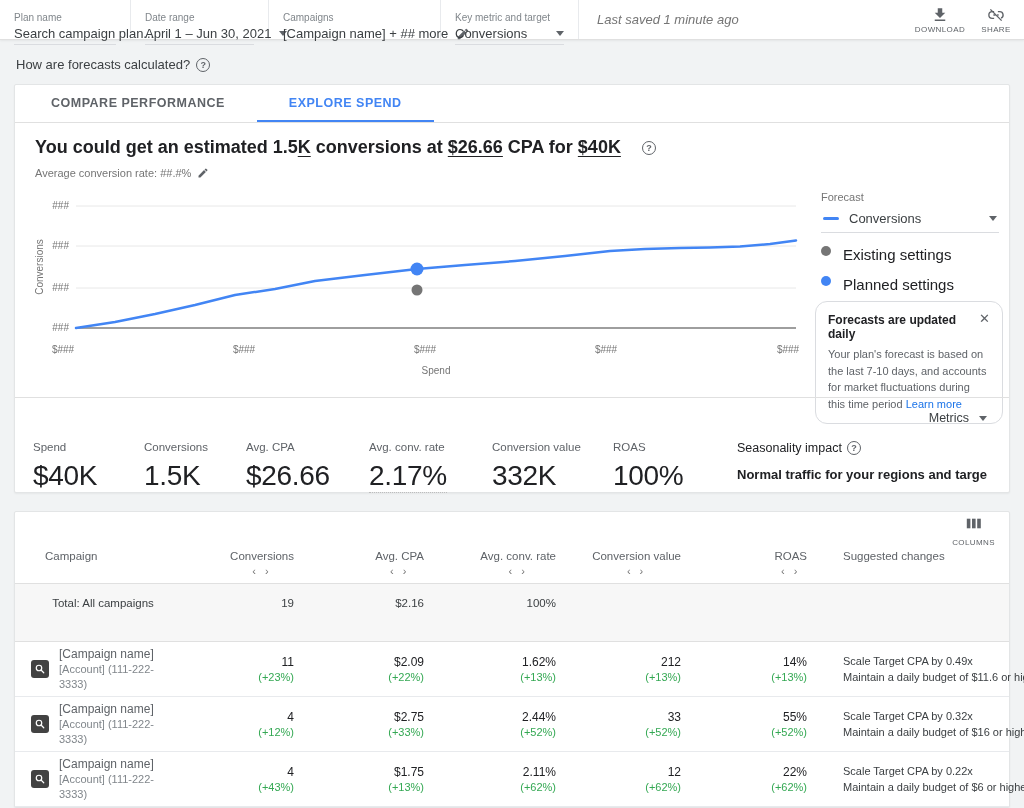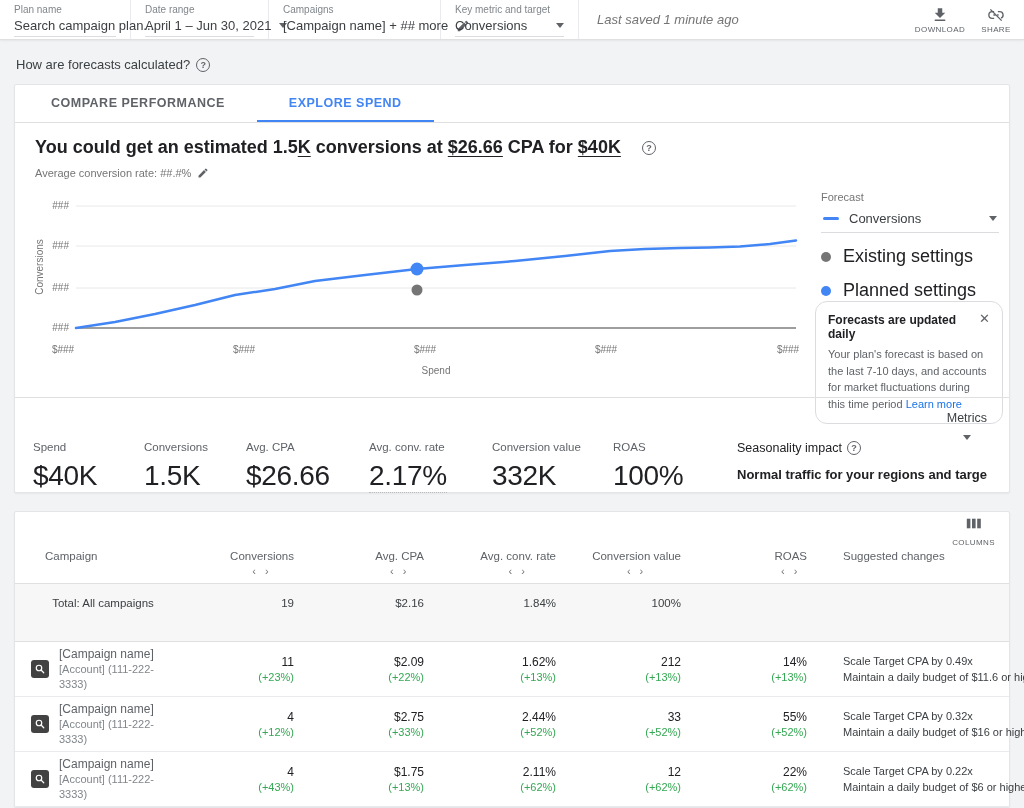--- a/index.html
+++ b/index.html
@@ -4,21 +4,21 @@
 <style>
   * { box-sizing: border-box; margin: 0; padding: 0; }
   html,body { width:1024px; height:808px; overflow:hidden; }
   body {
     font-family: "Liberation Sans", "DejaVu Sans", sans-serif;
     background:#f1f3f4; color:#202124; position:relative; font-size:13px;
   }
   
   .toolbar { background:#fff; height:40px; display:flex; align-items:stretch;
     border-bottom:1px solid #e0e0e0; box-shadow:0 1px 2px rgba(0,0,0,.06); position:relative; z-index:2;}
-  .tfield { padding:4px 14px 0 14px; border-right:1px solid #e8eaed; }
+  .tfield { padding:12px 14px 0 14px; border-right:1px solid #e8eaed; }
   .tfield .lbl { font-size:10px; color:#80868b; line-height:12px; }
   .tfield .valrow { display:flex; align-items:center; gap:8px; border-bottom:1px solid #dadce0; padding:2px 0 3px 0; }
   .tfield .val { font-size:13px; color:#3c4043; white-space:nowrap; }
   .caret { width:0;height:0;border-left:4px solid transparent;border-right:4px solid transparent;border-top:5px solid #5f6368; display:inline-block;}
   .lastsaved { font-style:italic; color:#757575; font-size:13px; align-self:center; padding-left:18px; }
   .tb-spacer { flex:1; }
   .tb-btn { width:56px; display:flex; flex-direction:column; align-items:center; justify-content:center; gap:1px; cursor:pointer; }
   .tb-btn .cap { font-size:8px; color:#5f6368; letter-spacing:.4px; }
   
   .subheader { display:flex; align-items:center; gap:6px; padding:17px 16px 12px 16px; color:#3c4043; font-size:13px;}
@@ -41,33 +41,33 @@
   
   .chart-svg { position:absolute; left:20px; top:112px; }
   .tick { font-size:10px; fill:#757575; font-family:"Liberation Sans",sans-serif; }
   .axis-label { font-size:10px; fill:#757575; font-family:"Liberation Sans",sans-serif; }
   
   .legend { position:absolute; left:806px; top:106px; width:178px; }
   .legend .ltitle { font-size:11px; color:#757575; }
   .legend .ldrop { display:flex; align-items:center; gap:10px; border-bottom:1px solid #dadce0; padding:8px 2px 6px 2px; cursor:pointer;}
   .legend .ldrop .dash { width:16px;height:3px;background:#4285f4;border-radius:2px; flex:none;}
   .legend .ldrop .dtext { font-size:13px; color:#3c4043; flex:1; }
-  .legend .litem { display:flex; align-items:center; gap:12px; margin-top:13px; font-size:18px; color:#202124;}
+  .legend .litem { display:flex; gap:12px; margin-top:13px; font-size:15px; color:#202124;}
   .dot { width:10px;height:10px;border-radius:50%; flex:none;}
   
   .infocard { position:absolute; left:800px; top:216px; width:188px; border:1px solid #dadce0; border-radius:12px;
     padding:11px 12px; background:#fff;}
   .infocard .ictitle { font-size:12px; font-weight:bold; color:#202124; display:flex; justify-content:space-between; align-items:flex-start;}
   .infocard .icclose { color:#5f6368; font-size:13px; cursor:pointer; line-height:12px;}
   .infocard .icbody { font-size:11px; color:#5f6368; line-height:1.5; margin-top:5px;}
   .infocard a.lnk { color:#1a73e8; text-decoration:none; cursor:pointer;}
   
   .mdivider { position:absolute; left:0; right:0; top:312px; border-top:1px solid #e0e0e0; }
   .metrics-drop { position:absolute; right:22px; top:326px; display:flex; align-items:center; gap:10px;
-    font-size:12.5px; color:#3c4043; cursor:pointer;flex-direction:column;}
+    font-size:12.5px; color:#3c4043; cursor:pointer;}
   .tile { position:absolute; top:356px; }
   .tile .tlabel { font-size:11.5px; color:#5f6368; display:flex; align-items:center; gap:5px;}
   .tile .tvalue { font-size:28px; color:#202124; margin-top:7px; letter-spacing:-.3px;}
   .tile .tvalue.dotted { border-bottom:1.5px dotted #bdbdbd; display:inline-block; }
   .tile.season .tvalue2 { font-size:13px; font-weight:bold; color:#202124; margin-top:12px;
     white-space:nowrap; width:256px; overflow:hidden;}
   
   .card2 { margin-top:18px; }
   .columns-row { height:38px; position:relative; }
   .columns-btn { position:absolute; right:14px; top:5px; display:flex; flex-direction:column; align-items:center; gap:8px; cursor:pointer;}
@@ -299,21 +299,20 @@
     <div class="th num">
       <div class="inner"><div>ROAS</div><div class="sort">‹ ›</div></div>
     </div>
     <div class="th" style="padding-left:36px">Suggested changes</div>
   </div>
 
   <div class="tgrid total-row">
     <div class="cell first">Total: All campaigns</div>
     <div class="cell">19</div>
     <div class="cell">$2.16</div>
-    <div class="cell">1.84%</div>
     <div class="cell">100%</div>
     <div class="cell"></div>
   </div>
 
   <div class="tgrid drow">
     <div class="camp">
       <span class="ctype-icon">
         <svg width="12" height="12" viewBox="0 0 24 24">
             <circle cx="10" cy="10" r="5.5" fill="none" stroke="#fff" stroke-width="2.4"></circle>
             <path d="M14.5 14.5L19.5 19.5" stroke="#fff" stroke-width="2.4" stroke-linecap="round"></path>

